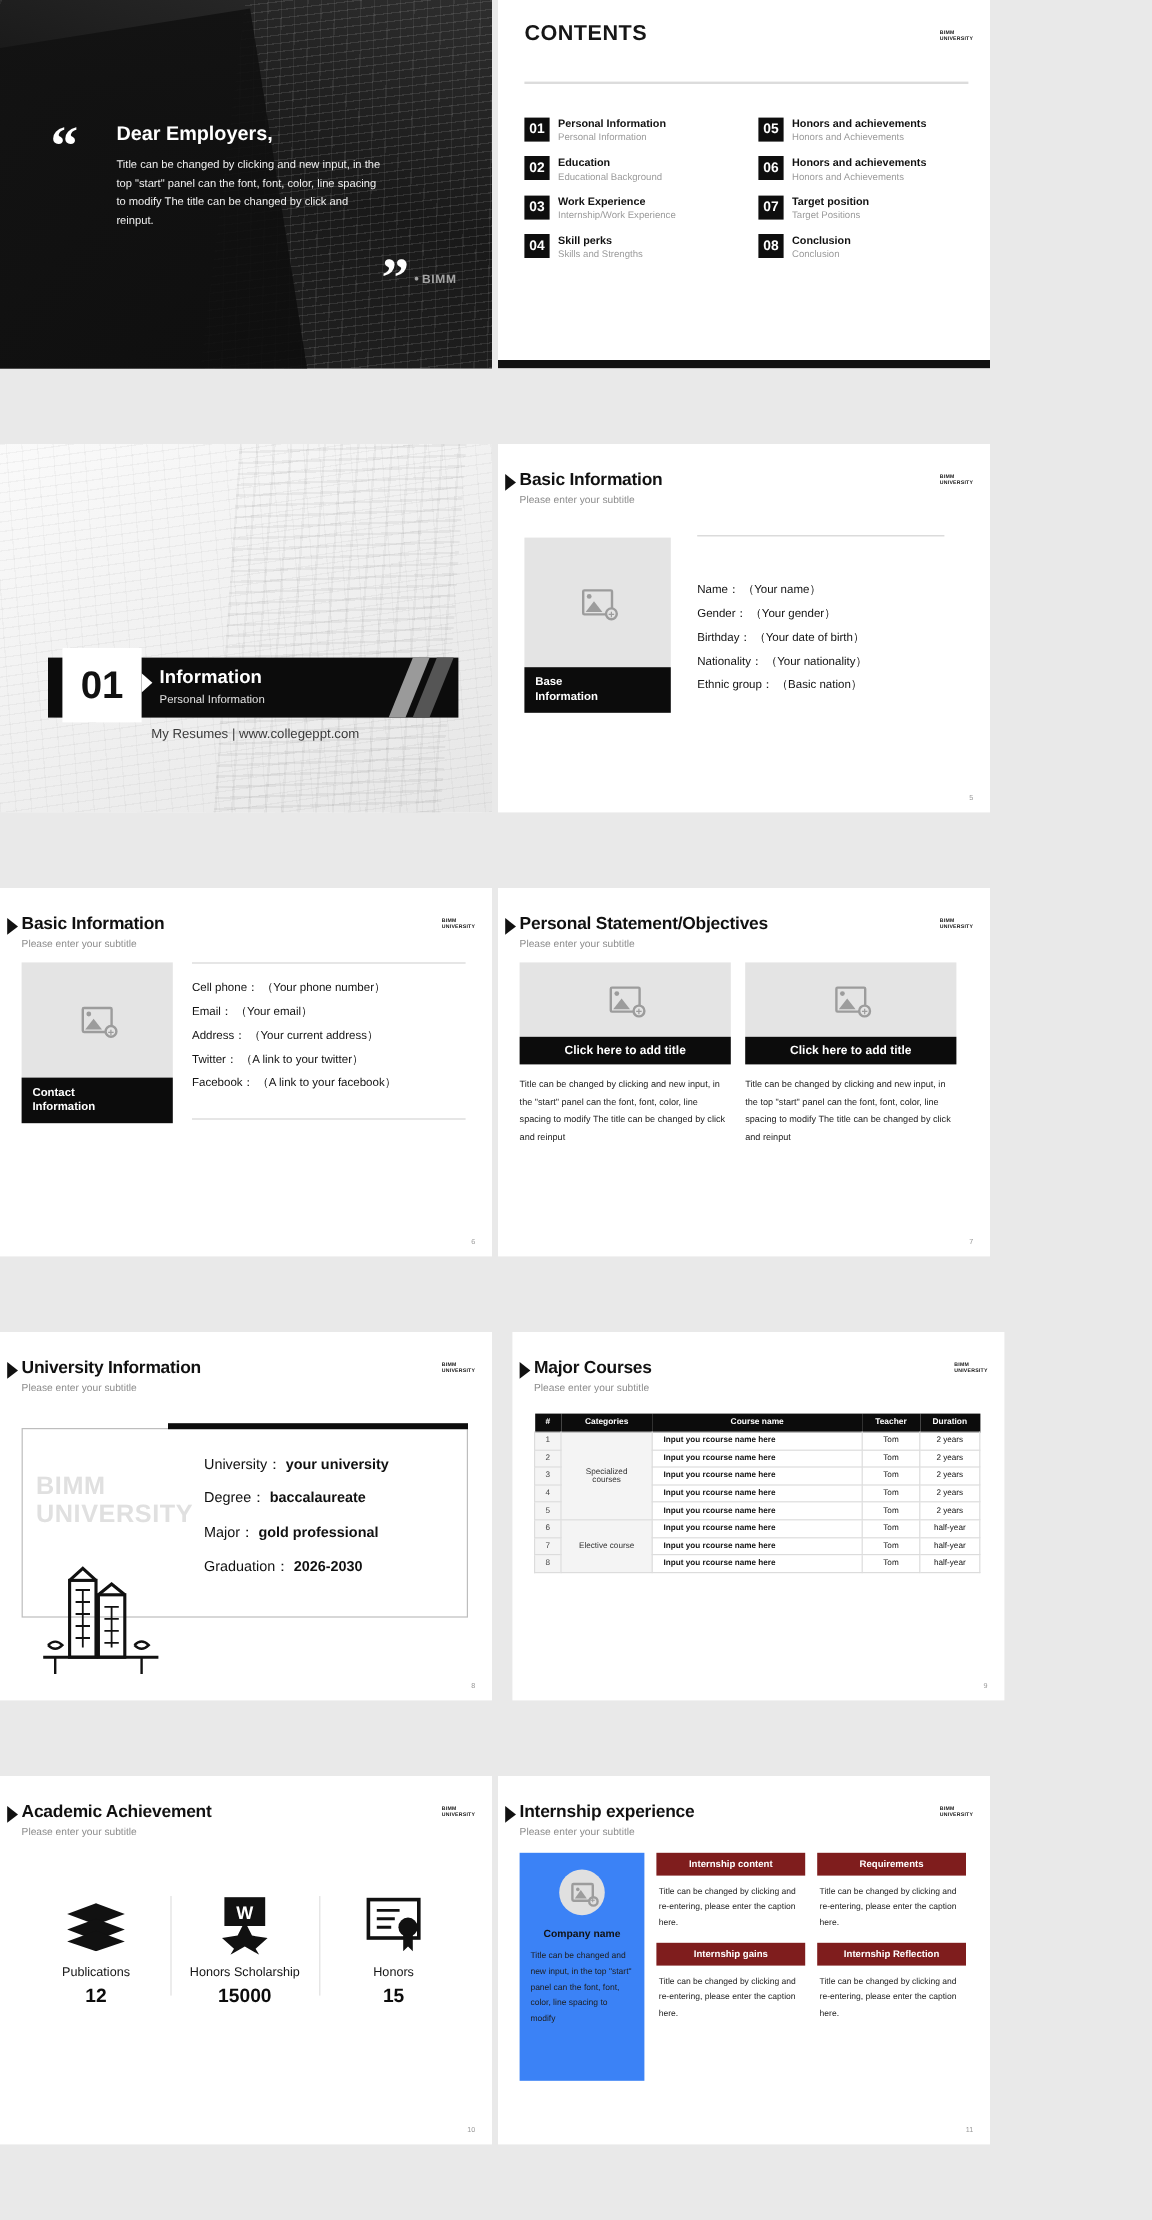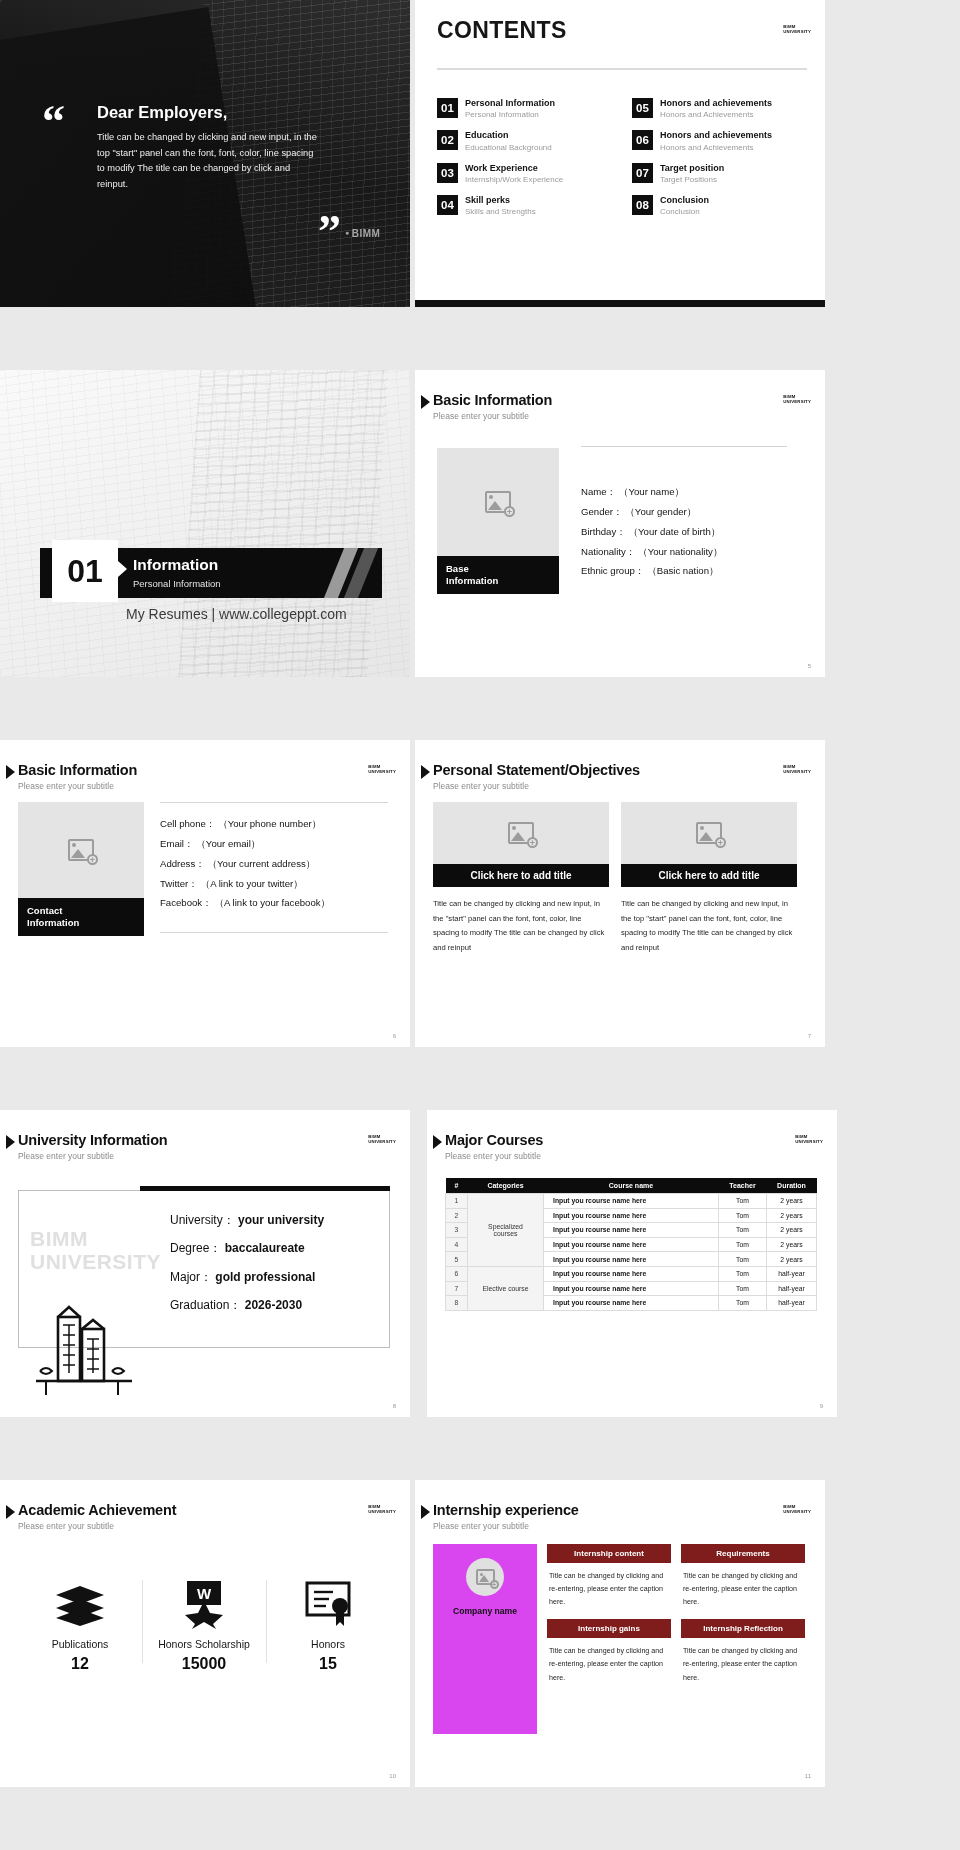--- a/index.html
+++ b/index.html
@@ -59,21 +59,21 @@
   .qmark.close{ left:318px; top:218px; }
   .q-title { position:absolute; left:97px; top:103px; color:#fff;
              font-size:16.5px; font-weight:bold; }
   .q-body  { position:absolute; left:97px; top:130px; width:222px; color:#efefef;
              font-size:9.3px; line-height:1.68; }
   .bimm-wm { position:absolute; left:345px; top:228px; color:#cfcfcf; font-size:10px;
              font-weight:bold; letter-spacing:.5px; opacity:.75;}
   .bimm-wm::before{content:"●"; font-size:7px; margin-right:2px; vertical-align:2px;}
 
   
-  .contents-title { position:absolute; left:22px; top:17px; font-size:23px;
+  .contents-title { position:absolute; left:22px; top:17px; font-size:18px;
                     font-weight:bold; letter-spacing:.4px; color:#161616; }
   .contents-rule { position:absolute; left:22px; top:68px; width:370px; height:2px;
                    background:#dcdcdc; }
   .toc { position:absolute; left:22px; top:98px; width:372px;
          display:grid; grid-template-columns:1fr 1fr; gap:11px 18px; }
   .toc-item { display:flex; align-items:flex-start; gap:7px; }
   .toc-num { background:#0e0e0e; color:#fff; font-size:11.5px; font-weight:bold;
              width:21px;height:20px; display:flex;align-items:center;justify-content:center; }
   .toc-t { font-size:9px; font-weight:bold; color:#111; line-height:1.15; }
   .toc-s { font-size:8px; color:#9b9b9b; margin-top:2px; }
@@ -100,21 +100,21 @@
       background:#555; transform:skewX(-22deg);}
   .sec-banner .slash2{ right:34px; background:#9a9a9a; }
   .sec-no { position:absolute; left:12px; top:-8px; width:66px; height:62px; background:#fff;
             display:flex;align-items:center;justify-content:center;
             font-size:32px;font-weight:bold;color:#111; }
   .sec-no::after{ content:""; position:absolute; right:-9px; top:21px;
             border-left:9px solid #fff; border-top:8px solid transparent;
             border-bottom:8px solid transparent;}
   .sec-t { position:absolute; left:93px; top:8px; color:#fff; font-size:15.5px; font-weight:bold;}
   .sec-s { position:absolute; left:93px; top:30px; color:#e2e2e2; font-size:9.5px;}
-  .sec-foot { position:absolute; left:126px; top:calc(58% + 58px); font-size:14px; color:#3a3a3a;}
+  .sec-foot { position:absolute; left:126px; top:calc(58% + 58px); font-size:11px; color:#3a3a3a;}
 
   
   .ph-box { background:#e4e4e4; display:flex; align-items:center; justify-content:center; }
   .ph-ico { width:26px;height:22px; position:relative; }
   .ph-ico .fr{ position:absolute; inset:0; border:2px solid #9c9c9c; border-radius:2px;}
   .ph-ico .mt{ position:absolute; left:3px; bottom:3px; width:0;height:0;
                border-left:7px solid transparent;border-right:7px solid transparent;
                border-bottom:9px solid #9c9c9c;}
   .ph-ico .sun{position:absolute; left:4px; top:4px; width:4px;height:4px;border-radius:50%;
                background:#9c9c9c;}
@@ -169,21 +169,21 @@
 
   
   .ach{ position:absolute; left:18px; top:96px; width:372px; display:flex;}
   .ach-col{ flex:1; text-align:center; position:relative;}
   .ach-col+.ach-col::before{content:"";position:absolute;left:0;top:4px;bottom:10px;width:1px;background:#e0e0e0;}
   .ach-ic{ height:56px; display:flex;align-items:center;justify-content:center;}
   .ach-t{ font-size:10.5px; color:#151515; margin-top:6px;}
   .ach-v{ font-size:16px; font-weight:bold; color:#0d0d0d; margin-top:5px;}
 
   
-  .s11-left{ position:absolute; left:18px; top:64px; width:104px; height:190px; background:#d946ef;}
+  .s11-left{ position:absolute; left:18px; top:64px; width:104px; height:190px; background:#3b82f6;}
   .s11-circ{ width:38px;height:38px;border-radius:50%;background:#e0e0e0;margin:14px auto 0;
              display:flex;align-items:center;justify-content:center;}
   .s11-cn{ text-align:center; font-size:8.6px; font-weight:bold; color:#111; margin-top:10px;}
   .s11-ct{ font-size:7.1px; color:#1d1d1d; line-height:1.82; padding:8px 9px 0;}
   .s11-grid{ position:absolute; left:132px; top:64px; width:258px;
              display:grid; grid-template-columns:1fr 1fr; gap:10px 10px;}
   .s11-card .hd{ background:#7f1d1d;color:#fff;font-size:8px;font-weight:bold;
                  text-align:center;padding:5px 0;}
   .s11-card .bd{ font-size:7.1px;color:#1d1d1d;line-height:1.85;padding:7px 2px 0;}
 </style>
@@ -576,20 +576,21 @@
     <div class="s11-left">
       <div class="s11-circ">
         <div class="ph-ico" style="width:19px;height:16px;">
           <div class="fr"></div>
             <div class="sun" style="width:3px;height:3px;"></div>
           <div class="mt" style="border-left-width:5px;border-right-width:5px;border-bottom-width:7px;"></div>
           <div class="plus" style="width:9px;height:9px;font-size:7px;line-height:6px;background:#e0e0e0;">+</div>
         </div>
       </div>
       <div class="s11-cn">Company name</div>
+      <div class="s11-ct">Title can be changed and new input, in the top "start" panel can the font, font, color, line spacing to modify</div>
     </div>
     <div class="s11-grid">
       <div class="s11-card">
         <div class="hd">Internship content</div>
         <div class="bd">Title can be changed by clicking and re-entering, please enter the caption here.</div>
       </div>
       <div class="s11-card">
         <div class="hd">Requirements</div>
         <div class="bd">Title can be changed by clicking and re-entering, please enter the caption here.</div>
       </div>

